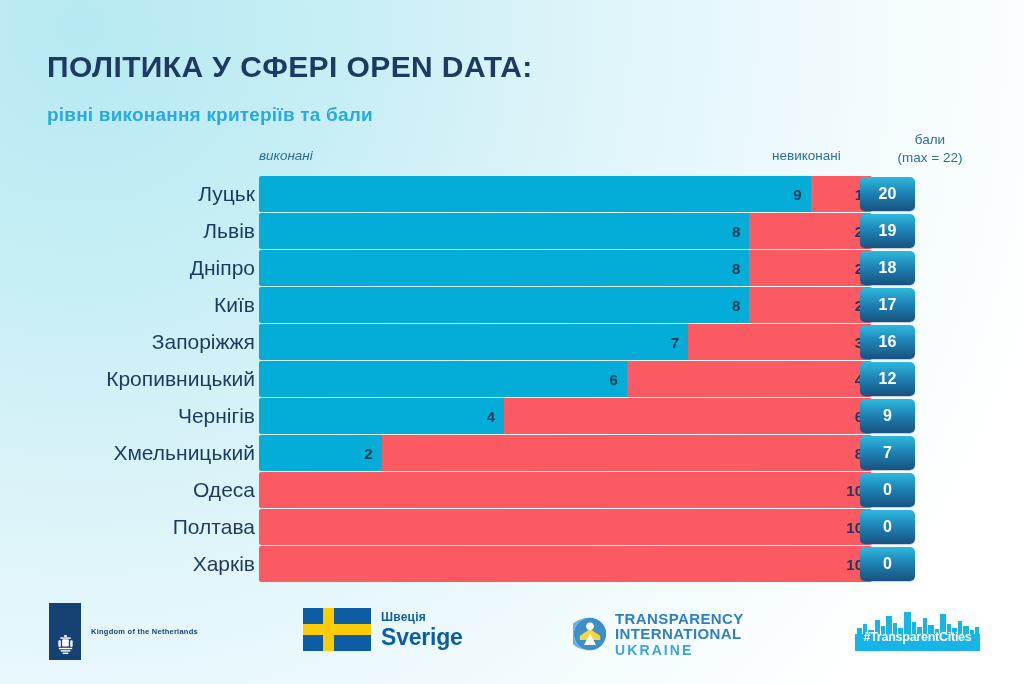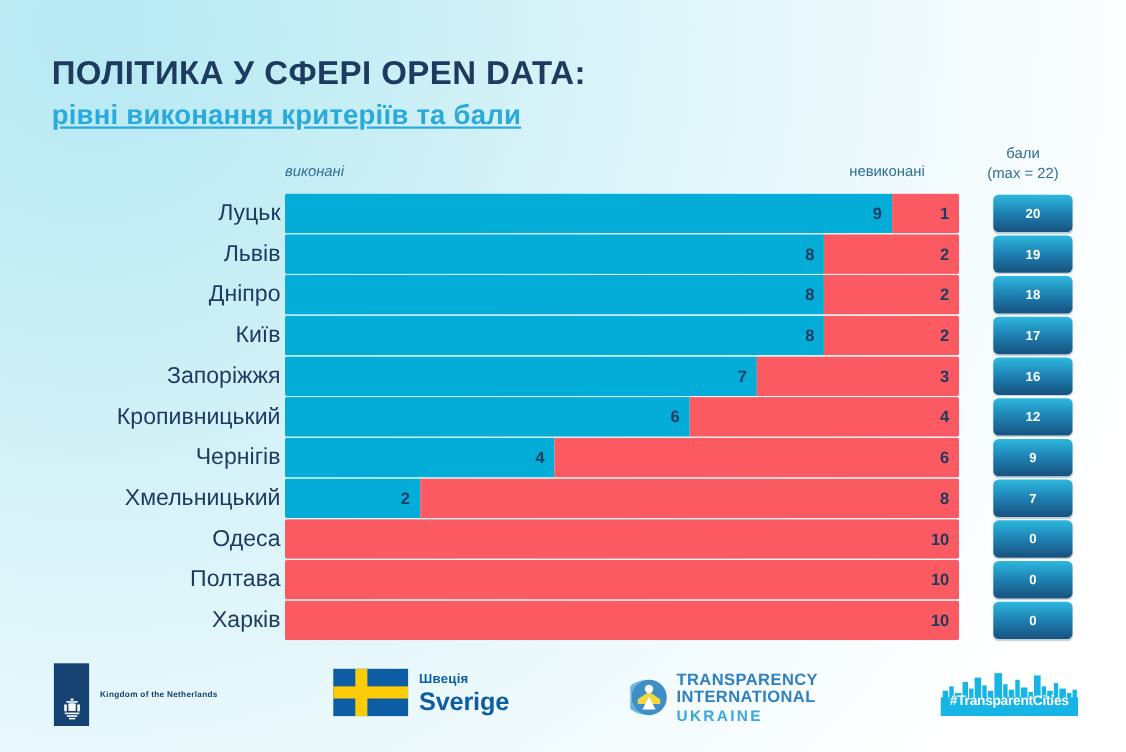--- a/index.html
+++ b/index.html
@@ -17,22 +17,22 @@
       radial-gradient(circle at 8% 4%, #b6e9f3 0%, #c7eef5 22%, #dff5fa 46%, #f2fbfd 68%, #ffffff 88%);
   }
 
   
   .title-block { position:absolute; left:47px; top:50px; }
   .title-line1 {
     font-size:30px; font-weight:bold; letter-spacing:0.4px;
     color:#1c3b5e; line-height:1.12; white-space:nowrap;
   }
   .title-line2 {
-    font-size:25px; font-weight:bold; letter-spacing:0.2px;
-    color:#2aa9da; line-height:1.2; margin-top:6px; white-space:nowrap;text-decoration:underline;
+    font-size:19px; font-weight:bold; letter-spacing:0.2px;
+    color:#2aa9da; line-height:1.2; margin-top:20px; white-space:nowrap;
   }
 
   
   .hdr { position:absolute; color:#2f6f8f; font-size:13.5px; }
   .hdr-done      { left:259px;  top:148px;font-style:italic; }
   .hdr-notdone   { left:772px;  top:148px; }
   .hdr-score     { left:884px;  top:131px; width:92px; text-align:center; line-height:1.32; }
 
   
   #rows { position:absolute; left:0; top:176px; width:1024px; }
@@ -62,25 +62,25 @@
     display:flex; align-items:center; justify-content:flex-end;
     font-size:15px; font-weight:bold; color:#1c3b5e;
     padding-right:9px;
     white-space:nowrap;
   }
   .seg-done { background:#04ADD8; }
   .seg-fail { background:#FB5A62; }
   .seg.zero { padding:0; width:0 !important; }
 
   .badge {
-    position:absolute; left:903px; top:1px;
-    width:72px; height:34px;
+    position:absolute; left:860px; top:1px;
+    width:55px; height:34px;
     border-radius:5px;
     background:linear-gradient(180deg, #2db9de 0%, #1e82b4 48%, #17527f 100%);
-    color:#ffffff; font-size:12px; font-weight:bold;
+    color:#ffffff; font-size:16px; font-weight:bold;
     display:flex; align-items:center; justify-content:center;
     box-shadow:0 1px 1px rgba(20,60,90,0.25);
   }
 
   
   #footer { position:absolute; left:0; top:594px; width:1024px; height:90px; }
 
   .logo { position:absolute; display:flex; align-items:center; }
 
   

